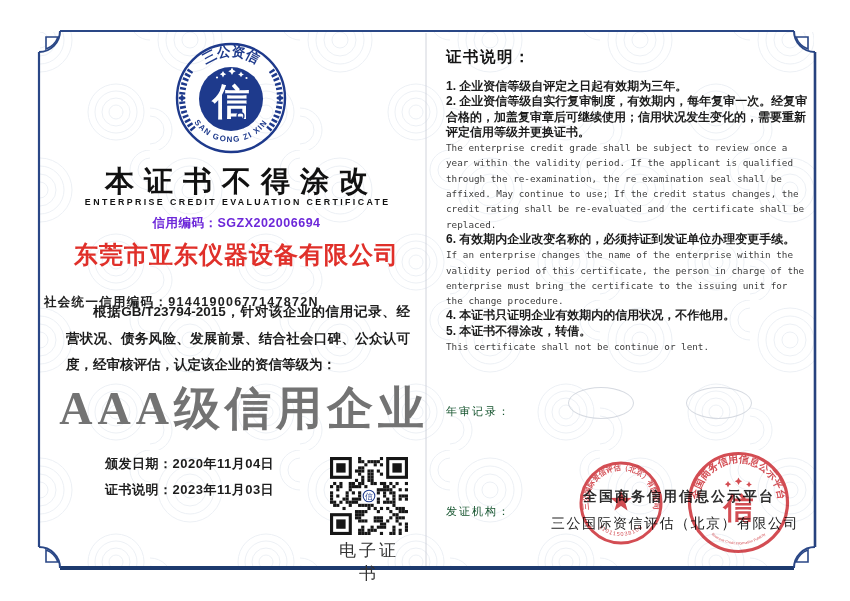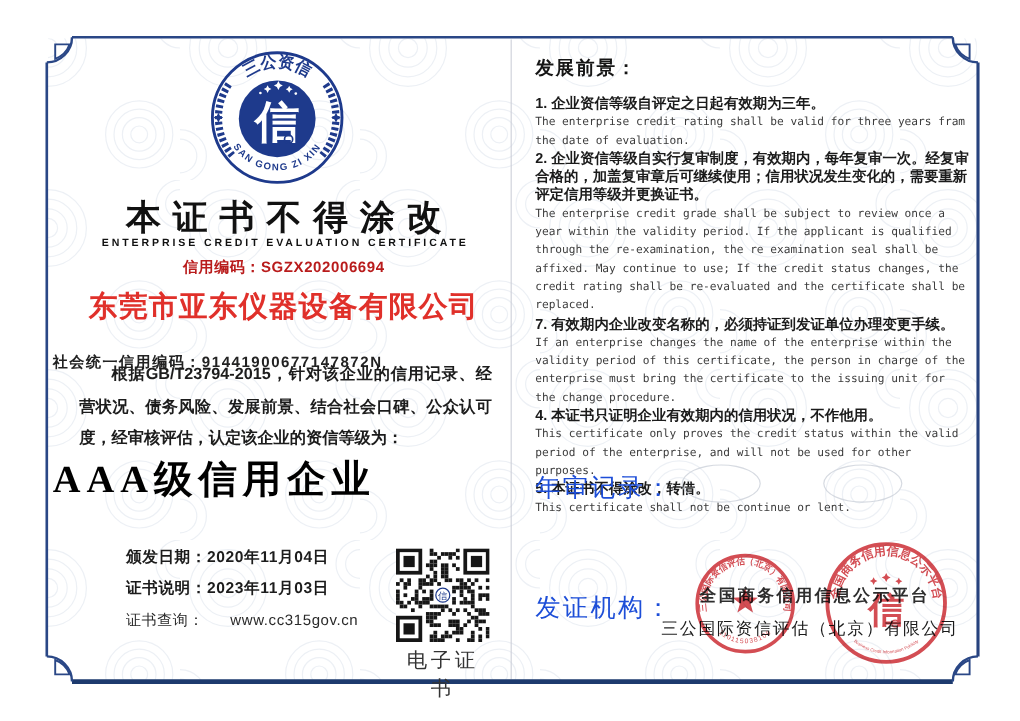--- a/index.html
+++ b/index.html
@@ -7,39 +7,39 @@
           font-family:"Liberation Sans","DejaVu Sans",sans-serif;color:#1a1a1a;}
   .abs{position:absolute;}
   svg text{user-select:none;}
 
   
   .page-left{position:absolute;left:44px;top:31px;width:385px;height:537px;}
   .lp-title{left:0;top:131px;width:385px;text-align:center;font-family:"Liberation Serif","DejaVu Serif",serif;
             font-weight:bold;font-size:29px;letter-spacing:10px;text-indent:10px;color:#111;}
   .lp-subtitle{left:0;top:166px;width:385px;text-align:center;font-weight:bold;font-size:8.8px;
                letter-spacing:2.4px;text-indent:2.4px;color:#111;}
-  .lp-code{left:0;top:184px;width:385px;text-align:center;font-weight:bold;font-size:12.5px;letter-spacing:.5px;color:#b91c1c;}
+  .lp-code{left:0;top:184px;width:385px;text-align:center;font-weight:bold;font-size:12.5px;letter-spacing:.5px;color:#6d28d9;}
   .lp-company{left:0;top:208px;width:385px;text-align:center;font-weight:bold;font-size:24px;letter-spacing:1px;color:#e0302a;}
   .lp-uscc{left:0;top:263px;width:385px;text-align:left;font-weight:bold;font-size:12.5px;letter-spacing:1.3px;color:#222;}
   .lp-body{left:22px;top:268px;width:344px;font-size:13.5px;font-weight:700;line-height:26.5px;
            text-align:justify;text-indent:2em;color:#1c1c1c;}
-  .lp-rating{left:0;top:347px;width:385px;text-align:left;font-family:"Liberation Serif","DejaVu Serif",serif;
-             font-weight:bold;font-size:32px;letter-spacing:5px;color:#000000;}
+  .lp-rating{left:0;top:347px;width:385px;text-align:right;font-family:"Liberation Serif","DejaVu Serif",serif;
+             font-weight:bold;font-size:46px;letter-spacing:5px;color:#737373;}
   .lp-line{font-size:13px;font-weight:bold;color:#1c1c1c;letter-spacing:.5px;}
   .lp-query{font-size:12.5px;font-weight:500;color:#2a2a2a;letter-spacing:.5px;}
   .lp-qrcaption{left:286px;top:508px;width:78px;text-align:center;font-size:17px;letter-spacing:3px;color:#333;}
 
   
   .page-right{position:absolute;left:437px;top:31px;width:378px;height:537px;}
   .rp-heading{left:9px;top:16px;font-size:15.5px;font-weight:bold;letter-spacing:1.5px;color:#151515;}
   .rp-items{left:9px;top:48px;width:362px;}
   .rp-items p{margin:0;}
   .rp-zh{font-size:12px;font-weight:700;line-height:15.3px;color:#1b1b1b;}
   .rp-en{font-family:"DejaVu Sans Mono","Liberation Mono",monospace;font-size:9.3px;line-height:15.3px;color:#3c3c3c;}
-  .rp-label{font-size:21px;font-weight:500;letter-spacing:2px;color:#1d4ed8;}
+  .rp-label{font-size:11px;font-weight:500;letter-spacing:2px;color:#14532d;margin-top:12px;}
   .stamp-oval{border:1px solid #ccd1da;border-radius:50%;width:64px;height:30px;opacity:.8;}
   .rp-issuer1{left:146px;top:457px;font-size:14px;font-weight:600;letter-spacing:2px;color:#2e2e2e;white-space:nowrap;}
   .rp-issuer2{left:114px;top:484px;font-size:14px;font-weight:500;letter-spacing:1.5px;color:#1b1b1b;white-space:nowrap;}
   .seal{mix-blend-mode:multiply;opacity:.9;}
 </style>
 </head>
 <body>
 
 <div class="canvas">
 
@@ -120,25 +120,20 @@
     <div class="abs lp-title">本证书不得涂改</div>
     <div class="abs lp-subtitle">ENTERPRISE CREDIT EVALUATION CERTIFICATE</div>
     <div class="abs lp-code">信用编码：SGZX202006694</div>
     <div class="abs lp-company">东莞市亚东仪器设备有限公司</div>
     <div class="abs lp-uscc">社会统一信用编码：91441900677147872N</div>
     <div class="abs lp-body">根据GB/T23794-2015，针对该企业的信用记录、经营状况、债务风险、发展前景、结合社会口碑、公众认可度，经审核评估，认定该企业的资信等级为：</div>
     <div class="abs lp-rating">AAA级信用企业</div>
 
     <div class="abs lp-line" style="left:61px;top:424px">颁发日期：2020年11月04日</div>
     <div class="abs lp-line" style="left:61px;top:450px">证书说明：2023年11月03日</div>
-    <div class="abs lp-query" style="left:61px;top:478px">
-      <span>证书查询：</span>
-      <span style="display:inline-block;width:14px"></span>
-      <span>www.cc315gov.cn</span>
-    </div>
 
     <svg id="qr-svg" class="abs" style="left:286px;top:426px" width="78" height="78" viewBox="0 0 75 75">
       <rect x="0" y="0" width="75" height="75" fill="#ffffff"></rect>
     <rect x="27" y="0" width="3" height="3" fill="#161616"></rect>
         <rect x="48" y="0" width="3" height="3" fill="#161616"></rect>
         <rect x="27" y="3" width="3" height="3" fill="#161616"></rect>
         <rect x="30" y="3" width="3" height="3" fill="#161616"></rect>
         <rect x="36" y="3" width="3" height="3" fill="#161616"></rect>
         <rect x="39" y="3" width="3" height="3" fill="#161616"></rect>
         <rect x="42" y="3" width="3" height="3" fill="#161616"></rect>
@@ -324,31 +319,29 @@
         <rect x="6" y="60" width="9" height="9" fill="#161616"></rect>
         <circle cx="37.5" cy="37.5" r="7" fill="#fff"></circle>
         <circle cx="37.5" cy="37.5" r="5.6" fill="none" stroke="#1e3a8c" stroke-width="1"></circle>
         <text x="37.5" y="40.3" font-size="7.5" text-anchor="middle" fill="#1e3a8c">信</text>
       </svg>
     <div class="abs lp-qrcaption">电子证书</div>
   </div>
 
   <div class="page-right">
 
-    <div class="abs rp-heading">发展前景：</div>
+    <div class="abs rp-heading">证书说明：</div>
 
     <div class="abs rp-items">
       <p class="rp-zh">1. 企业资信等级自评定之日起有效期为三年。</p>
-      <p class="rp-en">The enterprise credit rating shall be valid for three years fram the date of evaluation.</p>
       <p class="rp-zh">2. 企业资信等级自实行复审制度，有效期内，每年复审一次。经复审合格的，加盖复审章后可继续使用；信用状况发生变化的，需要重新评定信用等级并更换证书。</p>
       <p class="rp-en">The enterprise credit grade shall be subject to review once a year within the validity period. If the applicant is qualified through the re-examination, the re examination seal shall be affixed. May continue to use; If the credit status changes, the credit rating shall be re-evaluated and the certificate shall be replaced.</p>
-      <p class="rp-zh">7. 有效期内企业改变名称的，必须持证到发证单位办理变更手续。</p>
+      <p class="rp-zh">6. 有效期内企业改变名称的，必须持证到发证单位办理变更手续。</p>
       <p class="rp-en">If an enterprise changes the name of the enterprise within the validity period of this certificate, the person in charge of the enterprise must bring the certificate to the issuing unit for the change procedure.</p>
       <p class="rp-zh">4. 本证书只证明企业有效期内的信用状况，不作他用。</p>
-      <p class="rp-en">This certificate only proves the credit status within the valid period of the enterprise, and will not be used for other purposes.</p>
       <p class="rp-zh">5. 本证书不得涂改，转借。</p>
       <p class="rp-en">This certificate shall not be continue or lent.</p>
     </div>
 
     <div class="abs rp-label" style="left:9px;top:361px">年审记录：</div>
     <div class="abs stamp-oval" style="left:131px;top:356px"></div>
     <div class="abs stamp-oval" style="left:249px;top:356px"></div>
 
     <div class="abs rp-label" style="left:9px;top:461px">发证机构：</div>
     <div class="abs rp-issuer1">全国商务信用信息公示平台</div>

